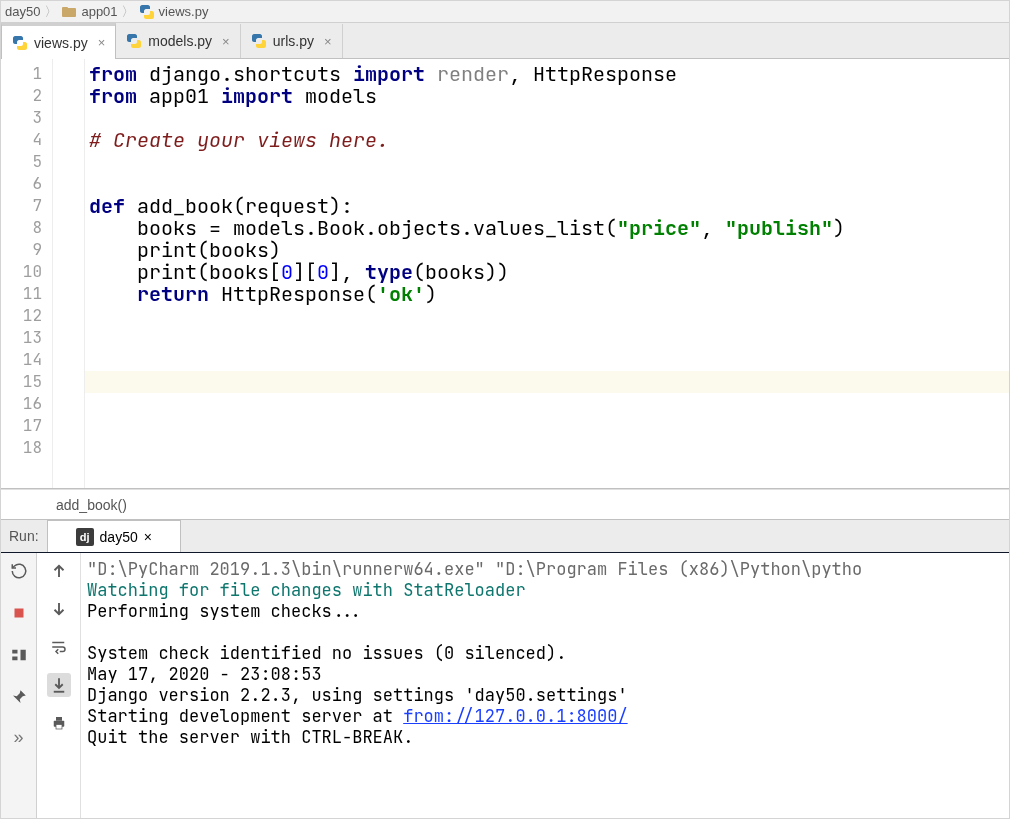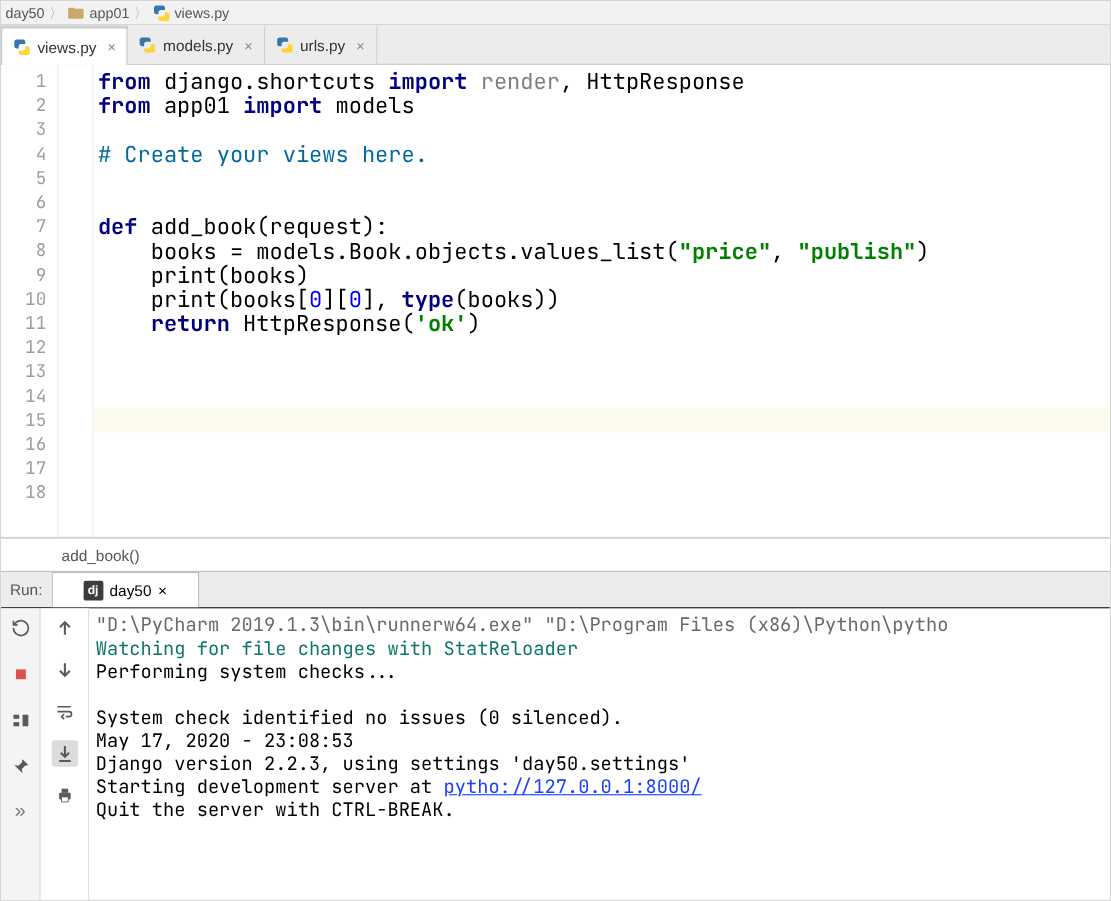--- a/index.html
+++ b/index.html
@@ -20,21 +20,21 @@
   .editor-split { flex:1; display:flex; flex-direction:column; min-height:0;}
   .editor-pane { flex:0 0 430px; display:flex; border-bottom:1px solid #c0c0c0; background:#ffffff; min-height:0;}
   .gutter { width:52px; background:#ffffff; border-right:1px solid #ededed; padding-top:4px;}
   .gutter .ln { height:22px; line-height:22px; text-align:right; padding-right:10px; font-family:"JetBrains Mono","Consolas",monospace; font-size:16px; color:#9e9e9e;}
   .fold-col { width:32px; border-right:1px solid #ededed; position:relative;}
   .code { flex:1; padding-top:4px; font-family:"JetBrains Mono","Consolas",monospace; font-size:20px; line-height:22px; white-space:pre; background:#ffffff; overflow-x:hidden;}
   .code .line { height:22px; padding-left:4px;}
   .code .line.hl { background:#fcfaed;}
   .kw { color:#000080; font-weight:bold;}
   .kw2 { color:#000080; font-weight:bold;}
-  .cmt { color:#0369a1; }
+  .cmt { color:#7f1d1d; font-style:italic;}
   .str { color:#008000; font-weight:bold;}
   .num { color:#0000ff;}
   .dull { color:#808080;}
   
   .crumb-line { height:30px; border-top:1px solid #e0e0e0; display:flex; align-items:center; padding-left:55px; font-size:14px; color:#555; background:#ffffff;}
   
   .run-bar { height:34px; background:#ececec; border-top:1px solid #c0c0c0; border-bottom:1px solid #0f172a; display:flex; align-items:center; font-size:14px;}
   .run-bar .label { color:#555; padding:0 8px;}
   .run-tab { height:32px; display:flex; align-items:center; gap:6px; padding:0 28px; background:#ffffff; border:1px solid #c0c0c0; border-bottom:none;}
   .dj-icon { width:18px; height:18px; background:#3c3c3c; color:#fff; font-size:11px; font-weight:bold; display:flex; align-items:center; justify-content:center; border-radius:2px;}
@@ -213,18 +213,18 @@
             </svg>
           </div>
       </div>
       <div class="console" id="console"><span class="cpath">"D:\PyCharm 2019.1.3\bin\runnerw64.exe" "D:\Program Files (x86)\Python\pytho</span>
 <span class="warn">Watching for file changes with StatReloader</span>
 Performing system checks...
 
 System check identified no issues (0 silenced).
 May 17, 2020 - 23:08:53
 Django version 2.2.3, using settings 'day50.settings'
-Starting development server at <a href="#">pytho://127.0.0.1:8000/</a>
+Starting development server at <a href="#">from://127.0.0.1:8000/</a>
 Quit the server with CTRL-BREAK.
 </div>
     </div>
   </div>
 </div>
 
 </body></html>

